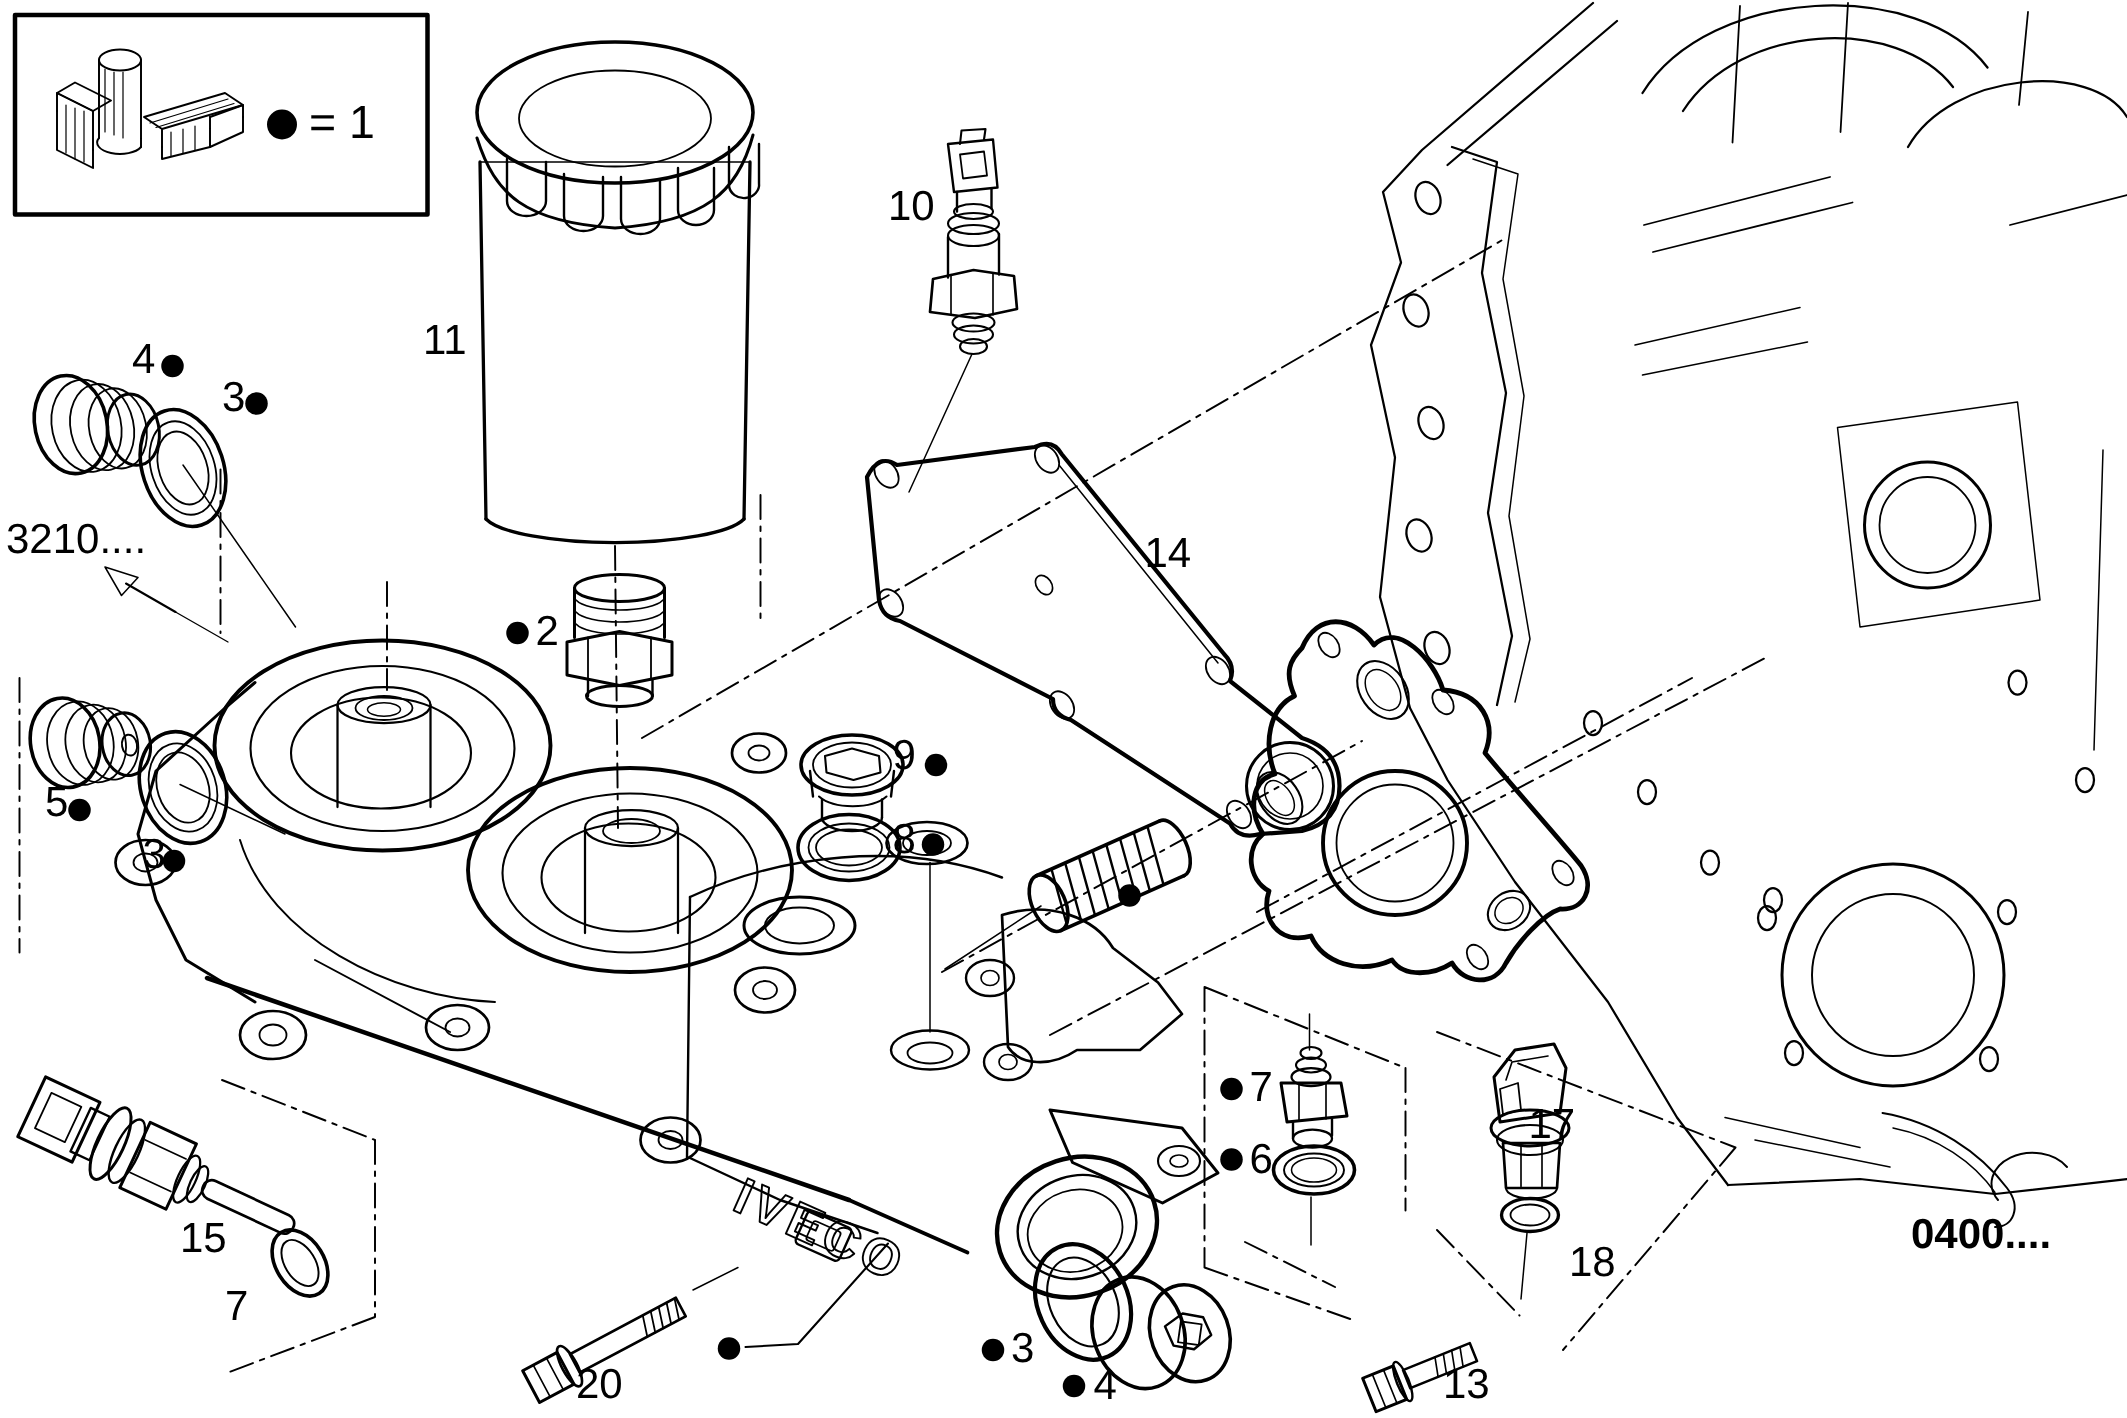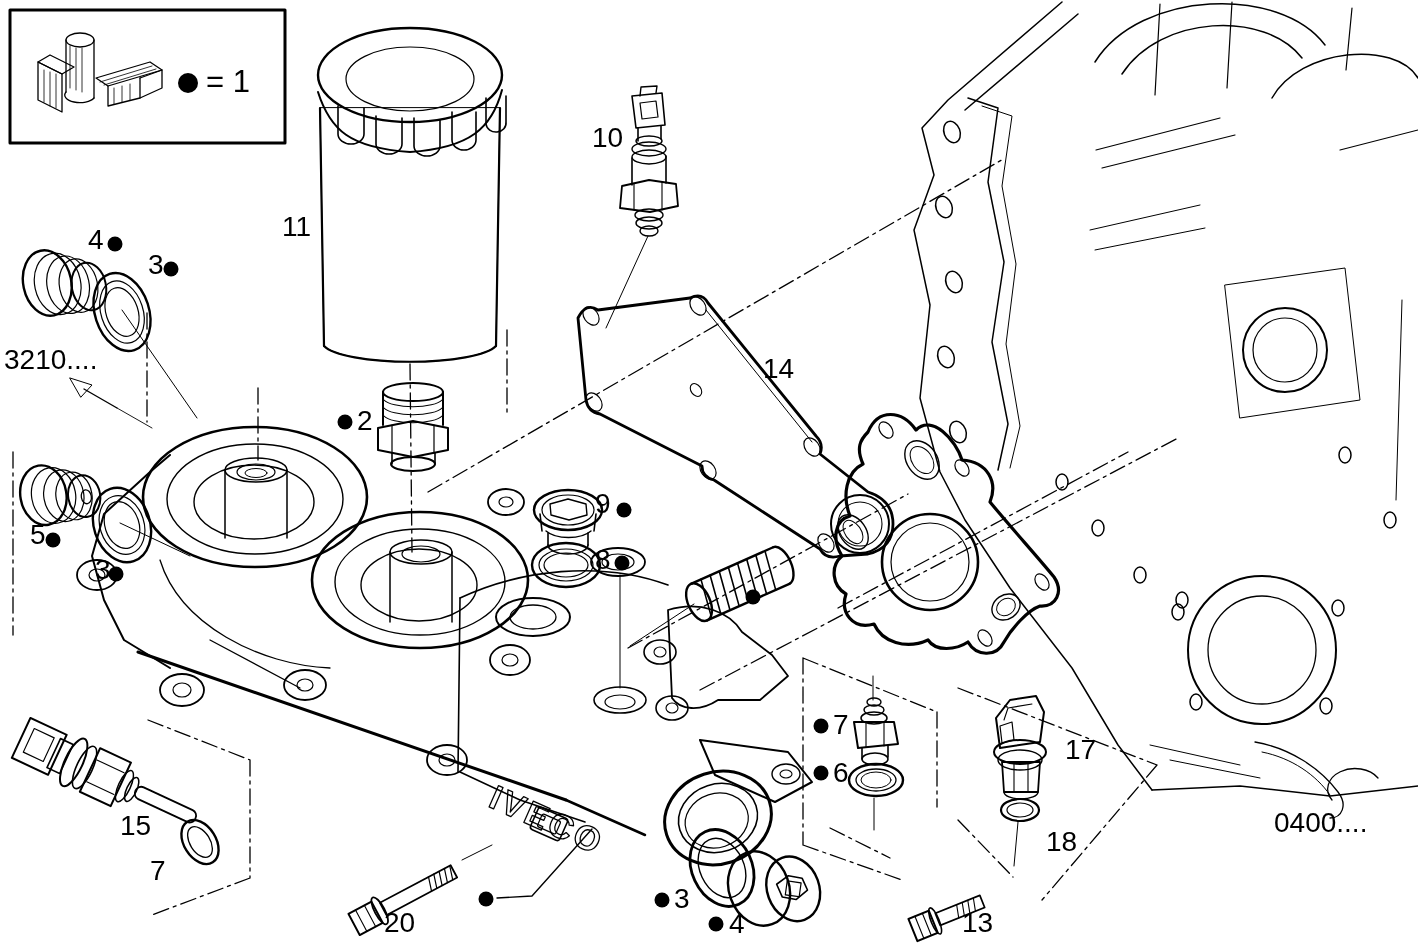--- a/index.html
+++ b/index.html
@@ -402,21 +402,21 @@
       <span class="lbl" style="left: 95px; top: 571px;">3</span>
       <span class="lbl" style="left: 80px; top: 827px; margin-left: 40px;">15</span>
       <span class="lbl" style="left: 150px; top: 872px;">7</span>
       <span class="lbl" style="left: 384px; top: 924px;">20</span>
       <span class="dot" style="left: 486px; top: 899px;"></span>
       <span class="dot" style="left: 662px; top: 900px;"></span>
       <span class="lbl" style="left: 674px; top: 900px;">3</span>
       <span class="dot" style="left: 716px; top: 924px;"></span>
       <span class="lbl" style="left: 729px; top: 925px;">4</span>
       <span class="lbl" style="left: 962px; top: 924px; text-align: right;">13</span>
-      <span class="lbl" style="left: 1274px; top: 824px;">0400....</span>
+      <span class="lbl" style="left: 1274px; top: 824px; font-weight: bold;">0400....</span>
       <span class="dot" style="left: 821px; top: 726px;"></span>
       <span class="lbl" style="left: 833px; top: 726px;">7</span>
       <span class="dot" style="left: 821px; top: 773px;"></span>
       <span class="lbl" style="left: 833px; top: 774px;">6</span>
-      <span class="lbl" style="left: 1046px; top: 751px; padding-left: 19px;">17</span>
+      <span class="lbl" style="left: 1000px; top: 751px; padding-left: 19px;">17</span>
       <span class="lbl" style="left: 1046px; top: 843px;">18</span>
     </div>
 </div>
 
 </body></html>

